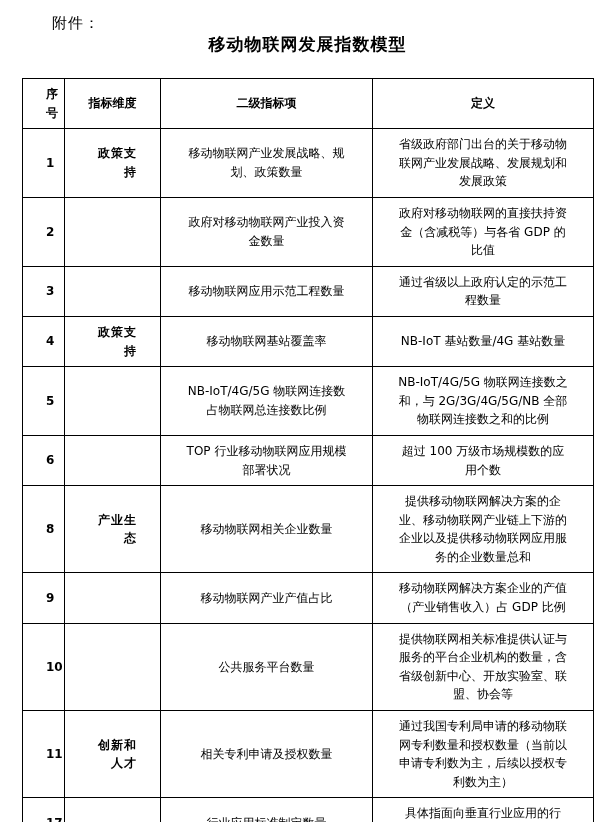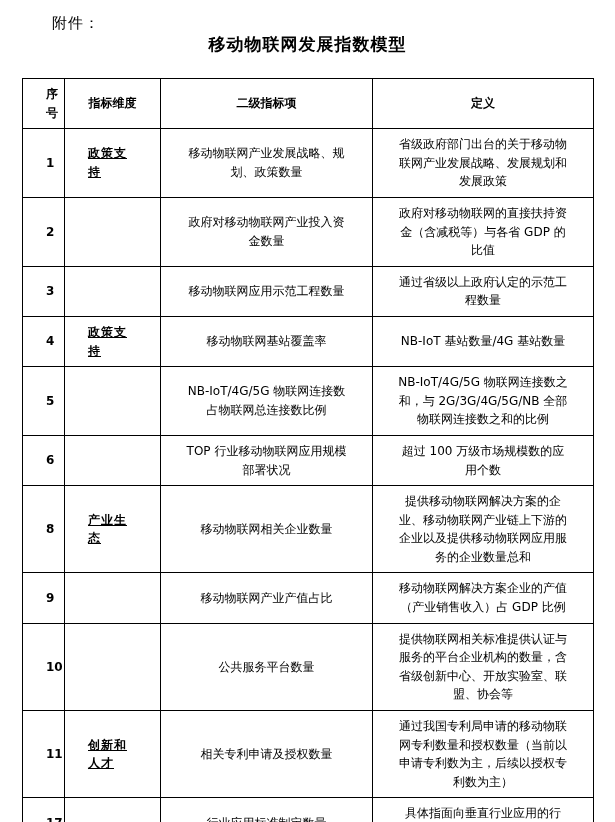--- a/index.html
+++ b/index.html
@@ -57,25 +57,24 @@
   .col-dim { width: 96px; }
   .col-item { width: 212px; }
   .col-def { width: 221px; }
 
   td.cell-no {
     text-align: center;
     font-weight: bold;
     font-size: 12px;
   }
   td.cell-dim {
-    text-align: left;
+    text-align: right;
     font-weight: bold;
     font-size: 13px;
     letter-spacing: 1px;
-    text-decoration: underline;
   }
   td.cell-item {
     text-align: center;
   }
   td.cell-def {
     text-align: center;
   }
   td.blank {
     padding: 0;
   }

